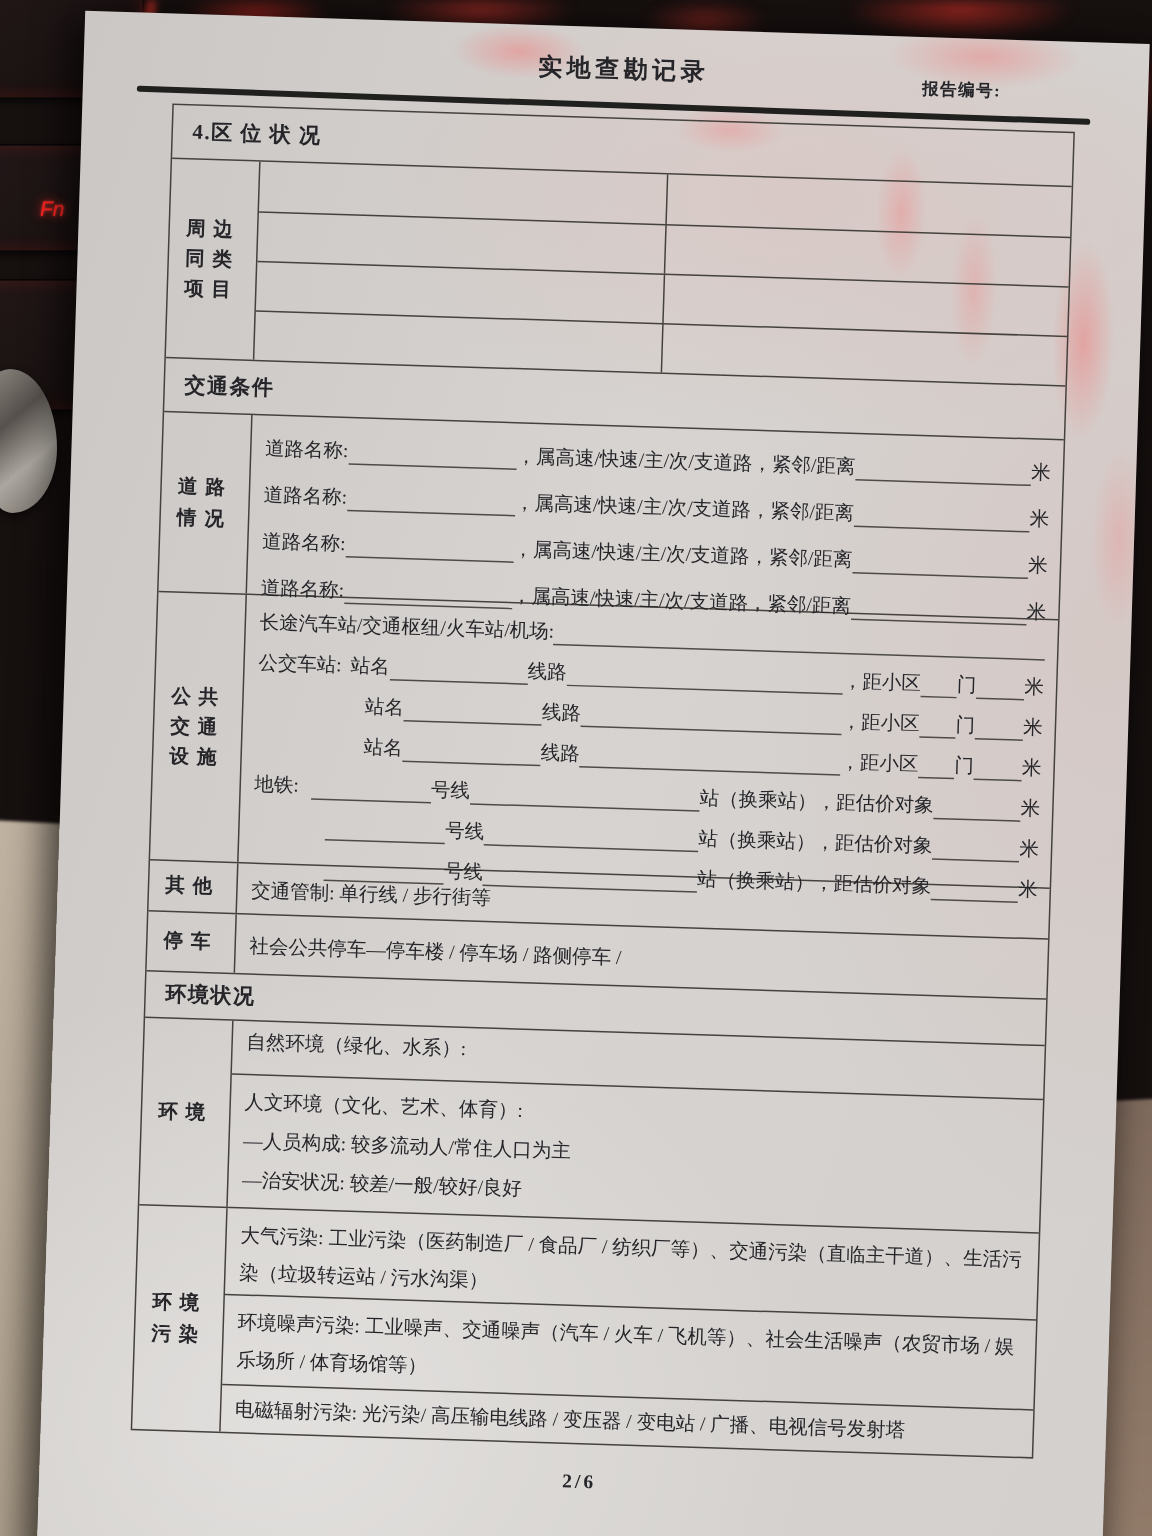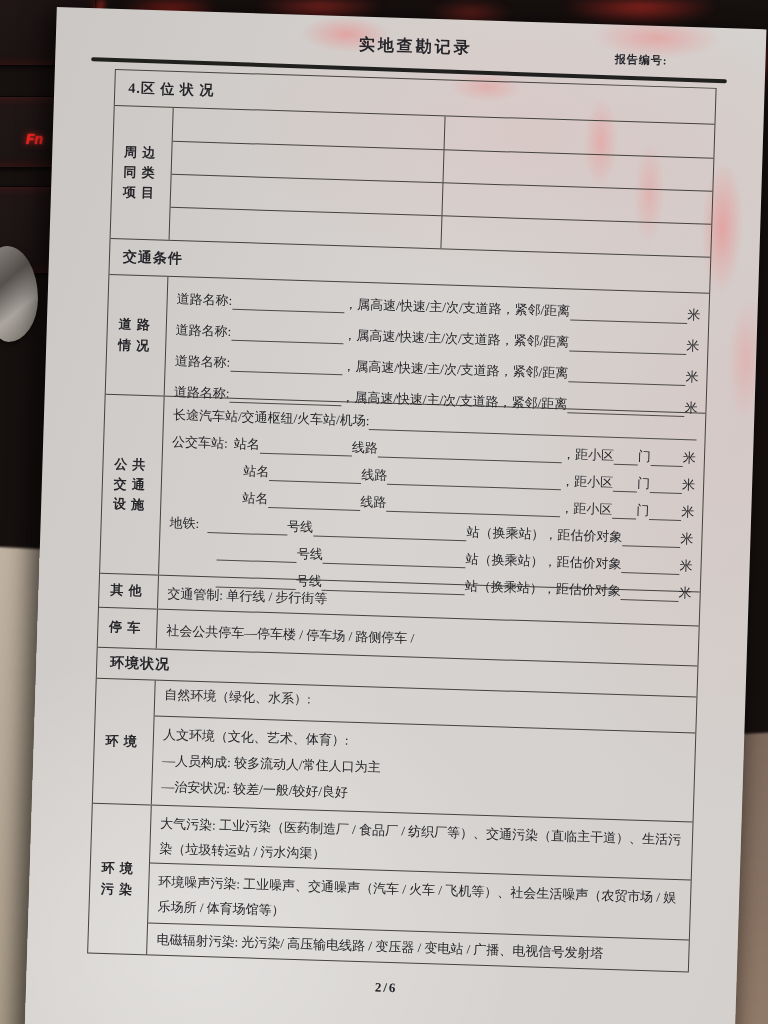--- a/index.html
+++ b/index.html
@@ -21,21 +21,21 @@
       radial-gradient(110px 30px at 640px 6px, rgba(255,55,45,.5), transparent 70%),
       radial-gradient(50px 40px at 755px 60px, rgba(255,55,45,.4), transparent 70%);
     filter:blur(4px);}
   .key{position:absolute;background:linear-gradient(145deg,#231819,#17100f);
        border:1px solid #090607;border-radius:9px;
        box-shadow:0 0 12px rgba(255,40,30,.18) inset, 0 2px 4px rgba(0,0,0,.6);}
   .key.k-top{left:-34px;top:-18px;width:128px;height:82px;}
   .key.k-fn {left:-30px;top:96px;width:140px;height:70px;}
   .key.k-low{left:-38px;top:186px;width:112px;height:86px;}
   .keytxt{position:absolute;color:#ff2320;font-family:"Liberation Sans",sans-serif;
-          font-weight:bold;font-style:italic;
+          font-weight:normal;font-style:italic;
           text-shadow:0 0 7px rgba(255,45,35,.95),0 0 2px #ff4038;}
   .g-fn{right:68px;top:34px;font-size:14px;}
   .slit{position:absolute;background:#ff3a2e;filter:blur(3px);border-radius:3px;}
   .slit1{left:112px;top:86px;width:5px;height:44px;transform:rotate(9deg);}
   .slit2{left:96px;top:0px;width:4px;height:34px;transform:rotate(12deg);}
   .slit3{left:110px;top:486px;width:4px;height:30px;transform:rotate(6deg);opacity:.7;}
   .foil{position:absolute;left:-16px;top:246px;width:54px;height:96px;
         border-radius:42% 58% 55% 45%/40% 55% 45% 60%;
         background:linear-gradient(140deg,#938e87,#56514c 38%,#aba69f 66%,#6f6962);
         box-shadow:0 2px 6px rgba(0,0,0,.5);}

